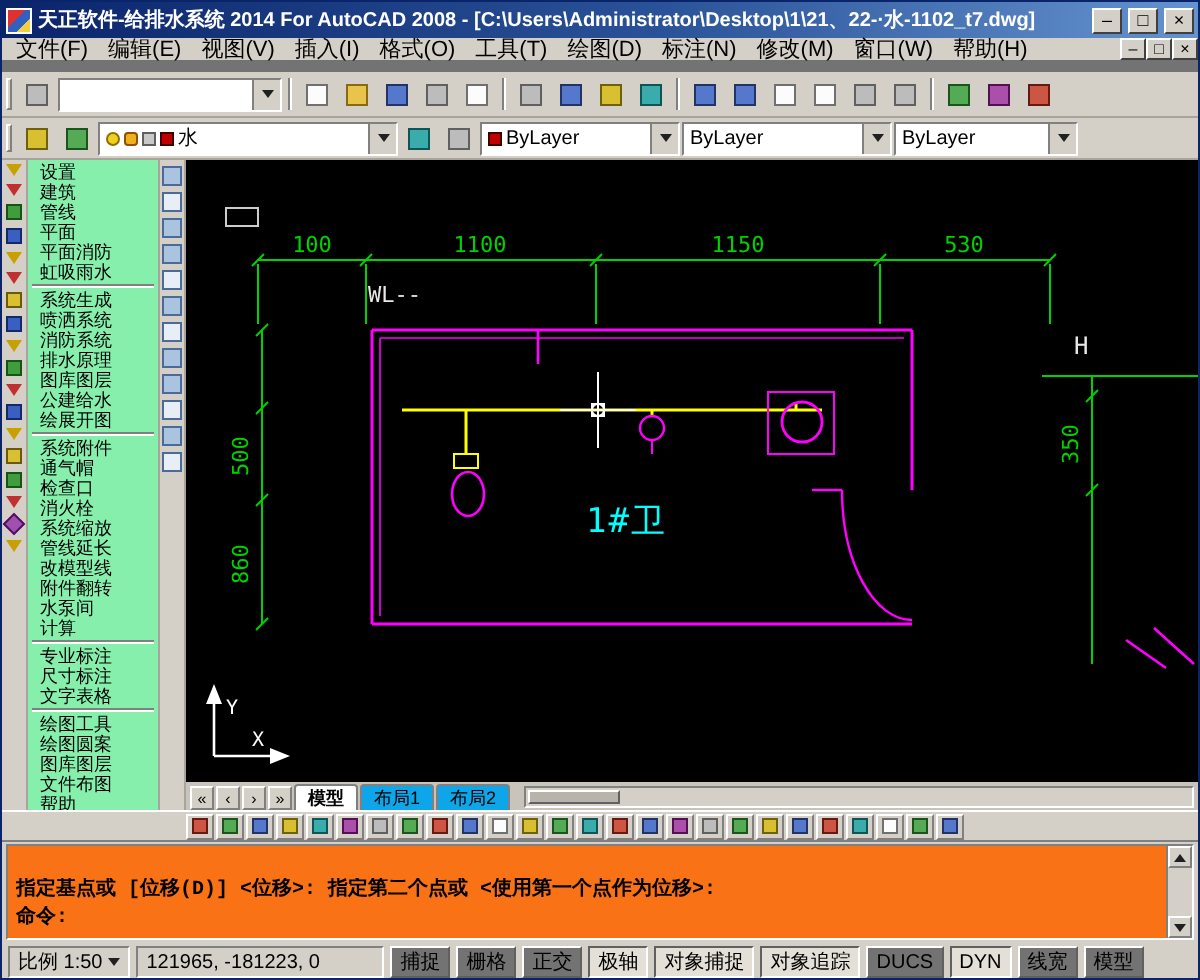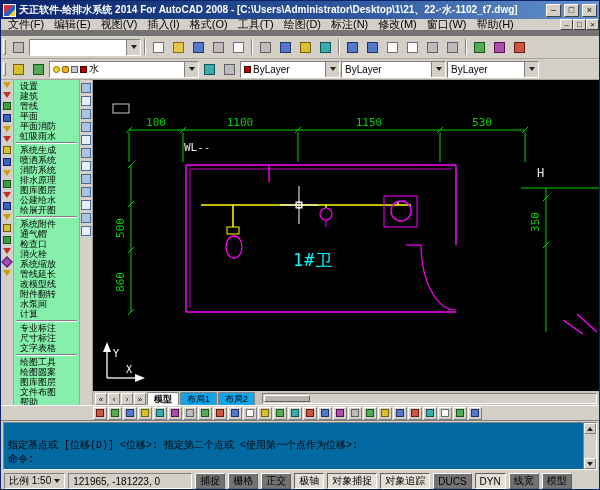--- a/index.html
+++ b/index.html
@@ -98,25 +98,25 @@
   .tscroll { flex:1; height:11px; margin:0 2px 1px 6px; background:#d4d0c8;
              border:1px solid; border-color:#808080 #fff #fff #808080; position:relative; }
   .tthumb { position:absolute; left:1px; top:1px; width:46px; height:7px; background:#b8b4ac;
             border:1px solid; border-color:#fff #606060 #606060 #fff; }
 
   
   .qbar { flex:none; height:16px; display:flex; align-items:center; gap:1px;
           padding-left:92px; border-top:1px solid #fff; border-bottom:1px solid #808080; }
 
   
-  .cmd { flex:none; height:48px; margin:1px 2px; background:#0369a1;
+  .cmd { flex:none; height:48px; margin:1px 2px; background:#f97316;
          border:1px solid; border-color:#808080 #fff #fff #808080;
          font-family:"Liberation Mono","DejaVu Sans Mono",monospace; font-size:10px;
          padding:2px 16px 2px 4px; display:flex; flex-direction:column; justify-content:flex-end;
-         position:relative; color:#000; }
+         position:relative; color:#000;font-weight:bold; }
   .cmd-line { height:14px; line-height:14px; white-space:nowrap; overflow:hidden; }
   .cmd-sb { position:absolute; right:0; top:0; bottom:0; width:13px; background:#d4d0c8;
             border-left:1px solid #808080; display:flex; flex-direction:column; justify-content:space-between; }
   .sb-btn { height:11px; display:flex; align-items:center; justify-content:center;
             background:#d4d0c8; border:1px solid; border-color:#fff #808080 #808080 #fff; }
   .car.up { border-top:none; border-bottom:4px solid #202020; }
 
   
   .status { flex:none; height:20px; display:flex; align-items:center; gap:3px;
             font-size:10px; padding:4px 3px; }

